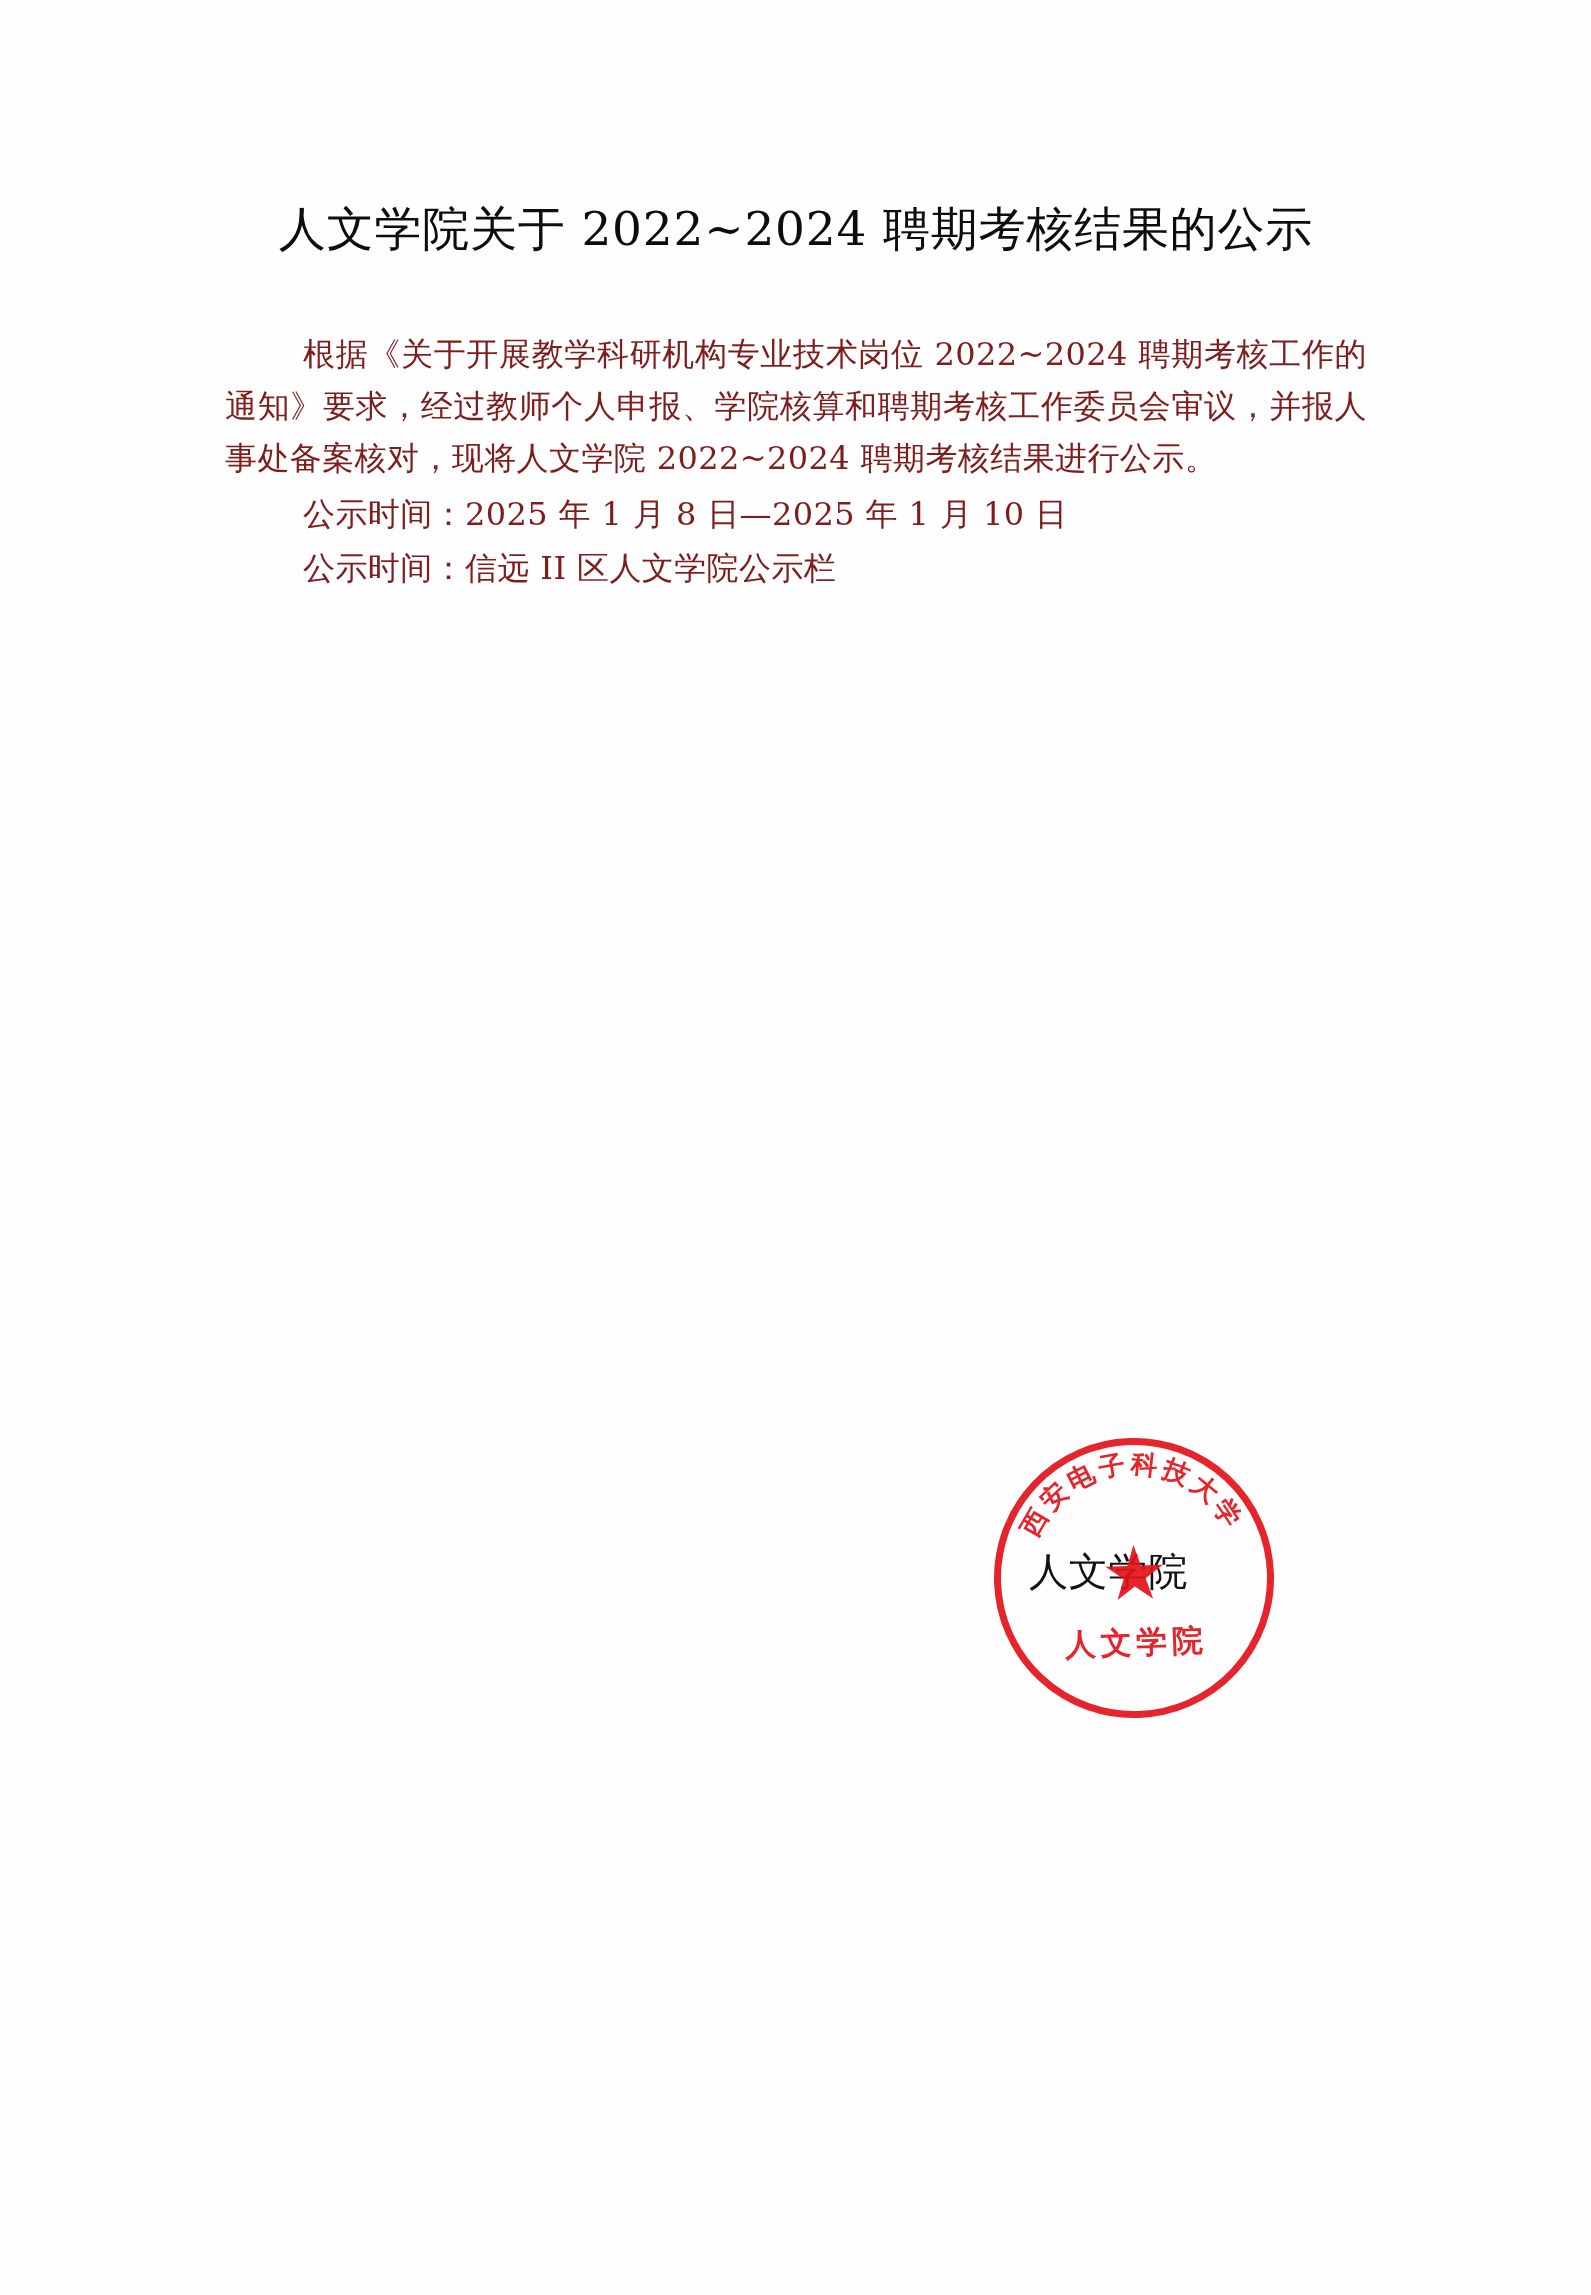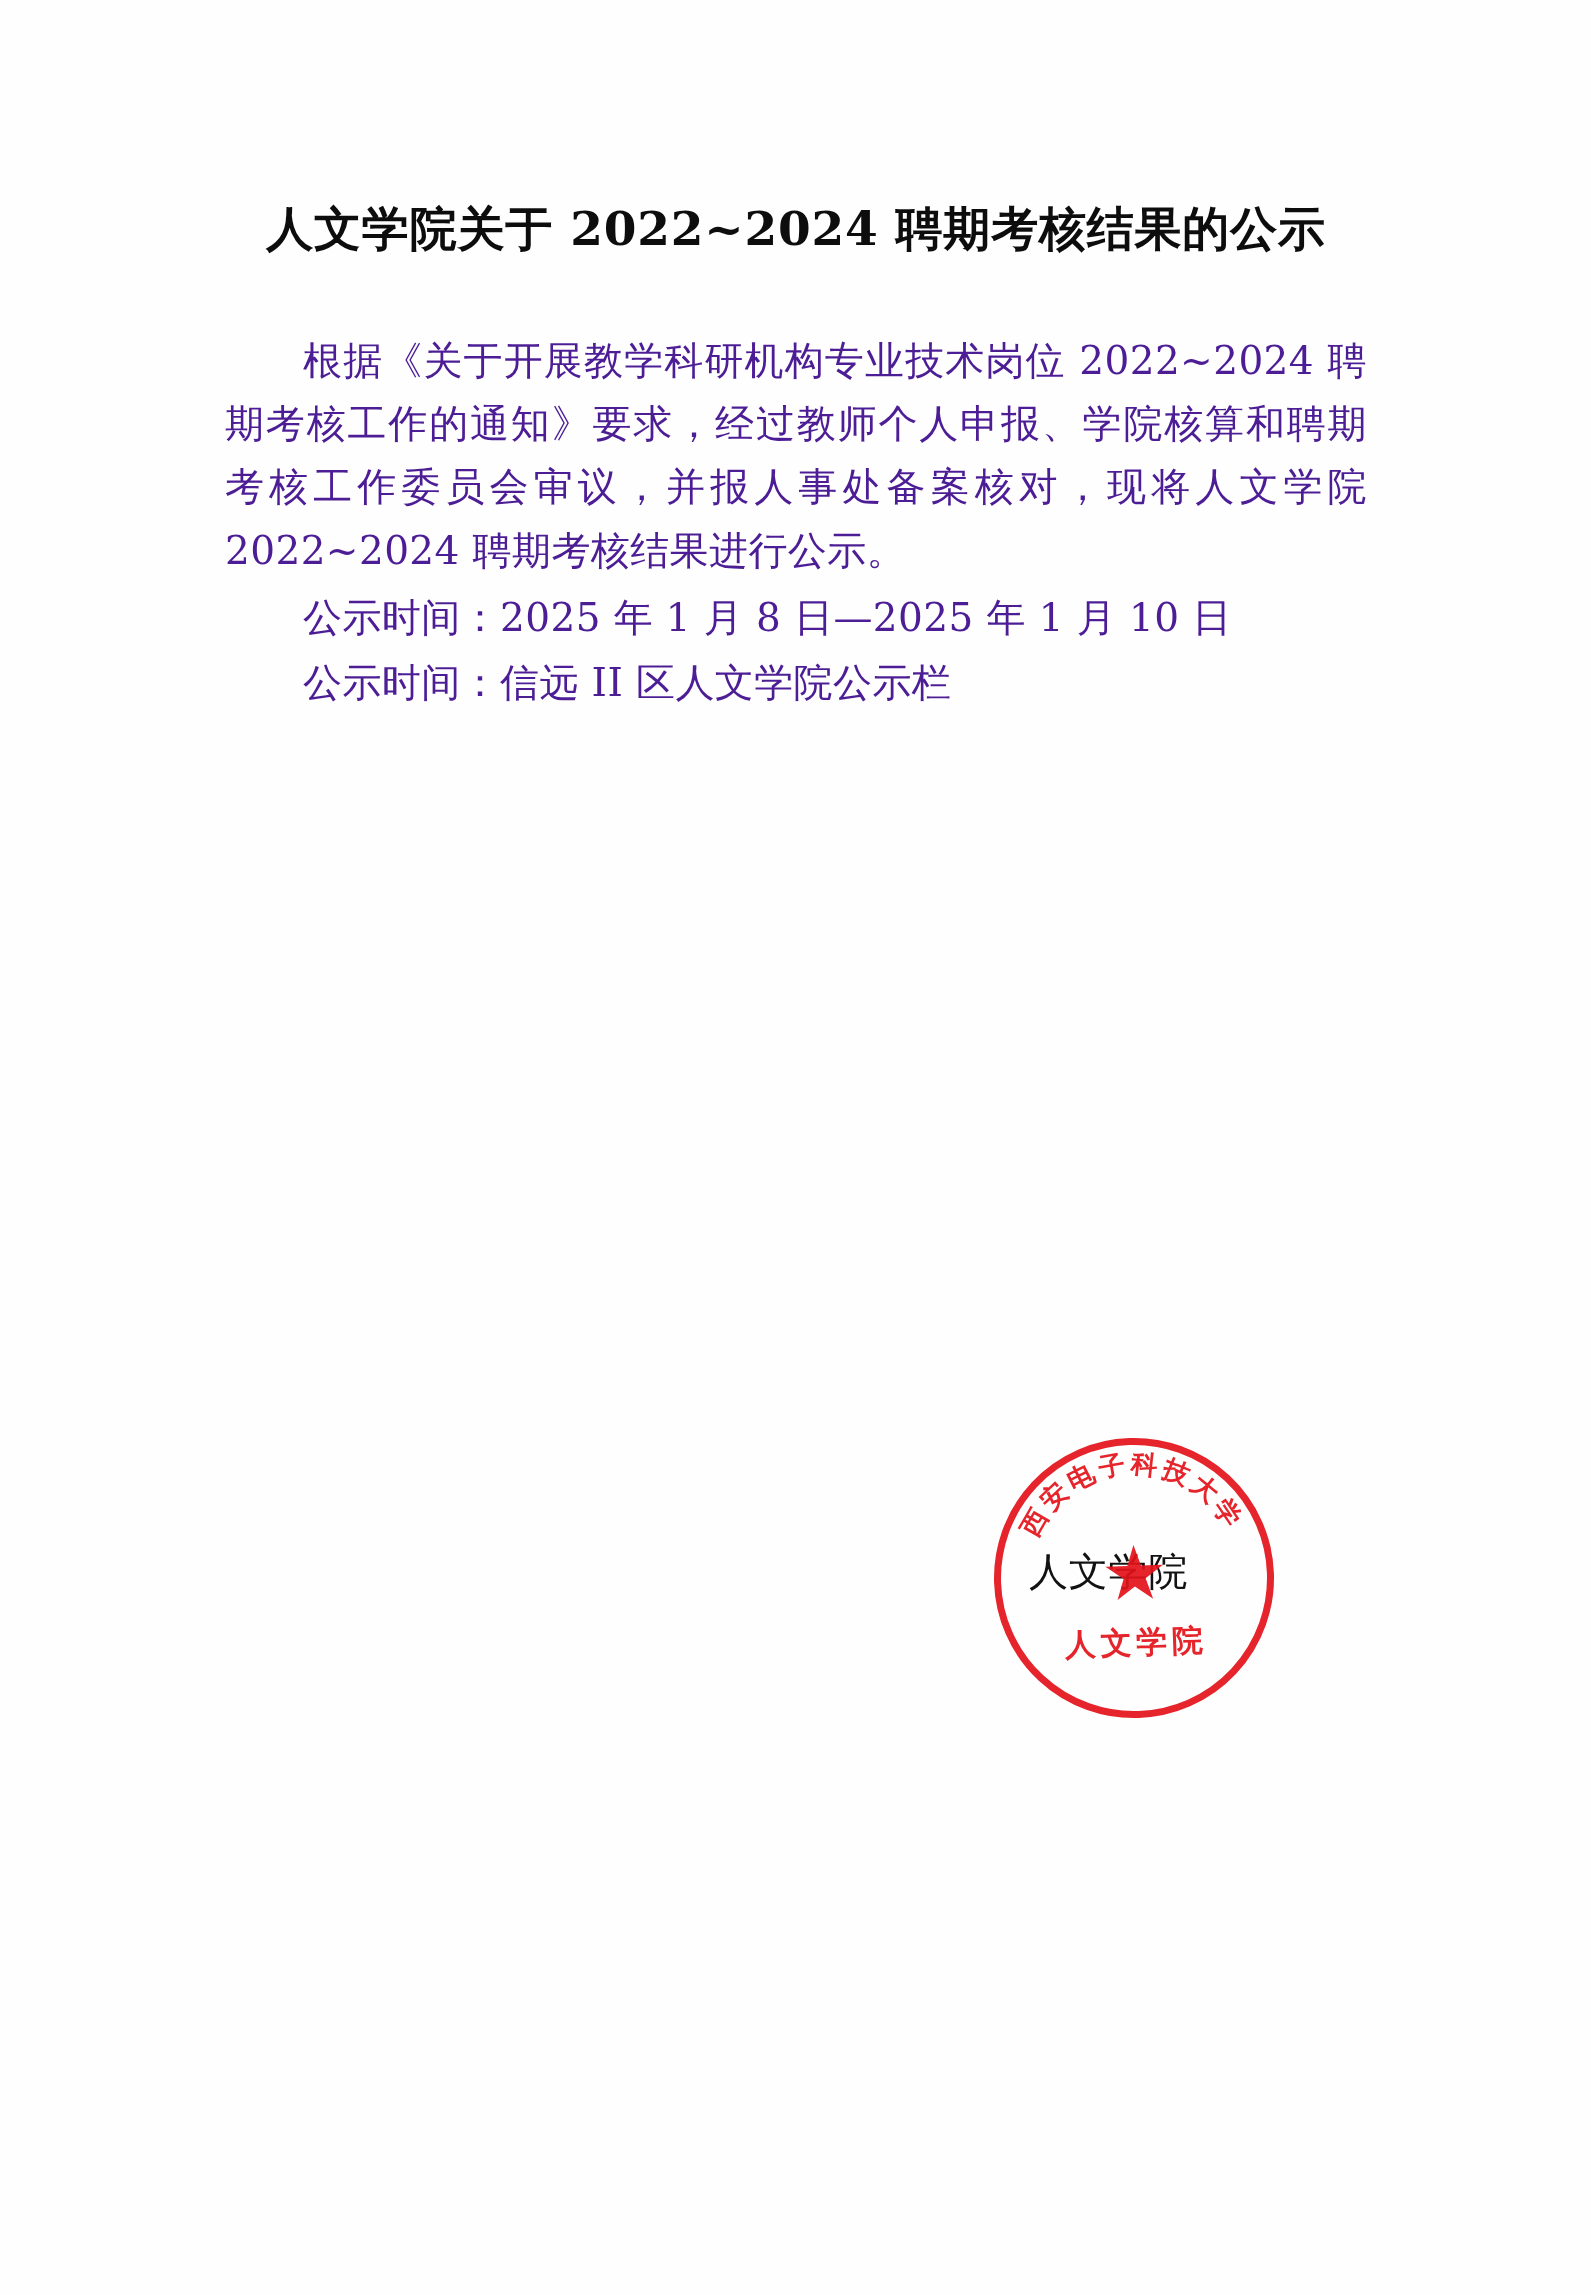--- a/index.html
+++ b/index.html
@@ -28,35 +28,35 @@
   .doc-body {
     position: absolute;
     left: 225px;
     top: 198px;
     width: 1142px;
   }
 
   .doc-title {
     text-align: center;
     font-size: 47px;
-    font-weight: bold;
+    font-weight: normal;
     letter-spacing: 0.8px;
     line-height: 1.3;
     font-family: "DejaVu Serif", "Liberation Serif", serif;
     margin: 0 0 70px 0;
     color: #0d0d0d;
   }
 
   .para {
-    font-size: 39px;
+    font-size: 32px;
     line-height: 1.62;
     text-align: justify;
     text-justify: inter-ideograph;
     margin: 0 0 4.7px 0;
-    color: #4c1d95;
+    color: #7f1d1d;
     letter-spacing: 0.4px;
   }
   .para.indent {
     text-indent: 78px;
   }
   .para.tight {
     margin-bottom: 1.6px;
   }
 
   .spacer-sm { height: 7.8px; }

